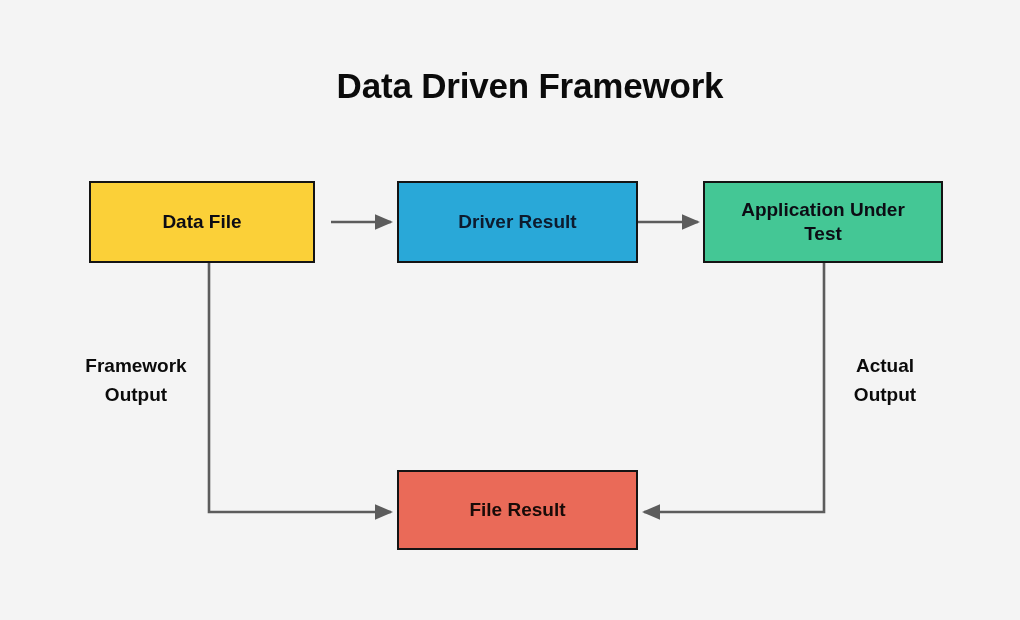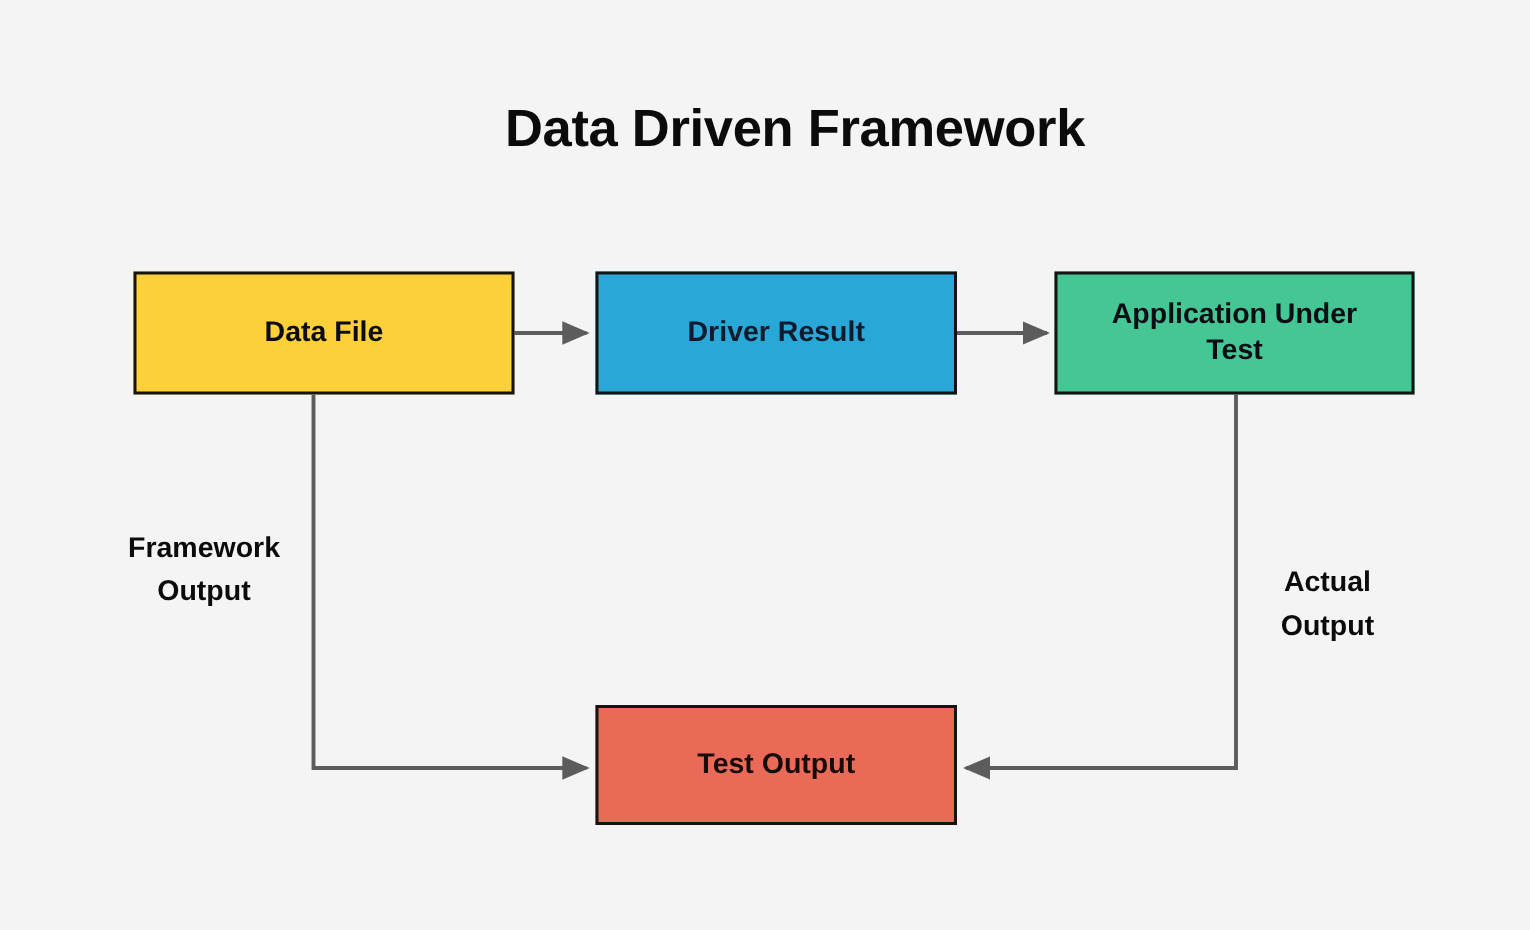--- a/index.html
+++ b/index.html
@@ -52,21 +52,21 @@
     color: #0c0c14;
     padding: 2px 8px;
   }
   .node-label {
     display: block;
     white-space: pre-line;
   }
   #node-data-file {
     left: 89px;
     top: 181px;
-    width: 254px;
+    width: 226px;
     height: 82px;
     background: #fbd038;
   }
   #node-driver-script {
     left: 397px;
     top: 181px;
     width: 241px;
     height: 82px;
     background: #29a8d8;
     color: #0d1b2e;
@@ -97,21 +97,20 @@
   }
   #edge-label-expected-output {
     left: 60px;
     top: 352px;
     width: 152px;
   }
   #edge-label-actual-output {
     left: 812px;
     top: 352px;
     width: 146px;
-    margin-top: 23px;
   }
 </style>
 </head>
 <body>
 
 <div id="diagram-root">
 
   <div class="page-title">Data Driven Framework</div>
 
   <svg class="connectors" width="1020" height="620" viewBox="0 0 1020 620" xmlns="http://www.w3.org/2000/svg">
@@ -139,21 +138,21 @@
   <div class="node" id="node-driver-script">
     <span class="node-label">Driver Result</span>
   </div>
 
   <div class="node" id="node-application-under-test">
     <span class="node-label">Application Under
 Test</span>
   </div>
 
   <div class="node" id="node-test-result">
-    <span class="node-label">Test Output</span>
+    <span class="node-label">File Result</span>
   </div>
 
   <div class="edge-label" id="edge-label-expected-output">Framework
 Output</div>
 
   <div class="edge-label" id="edge-label-actual-output">Actual
 Output</div>
 
 </div>
 

